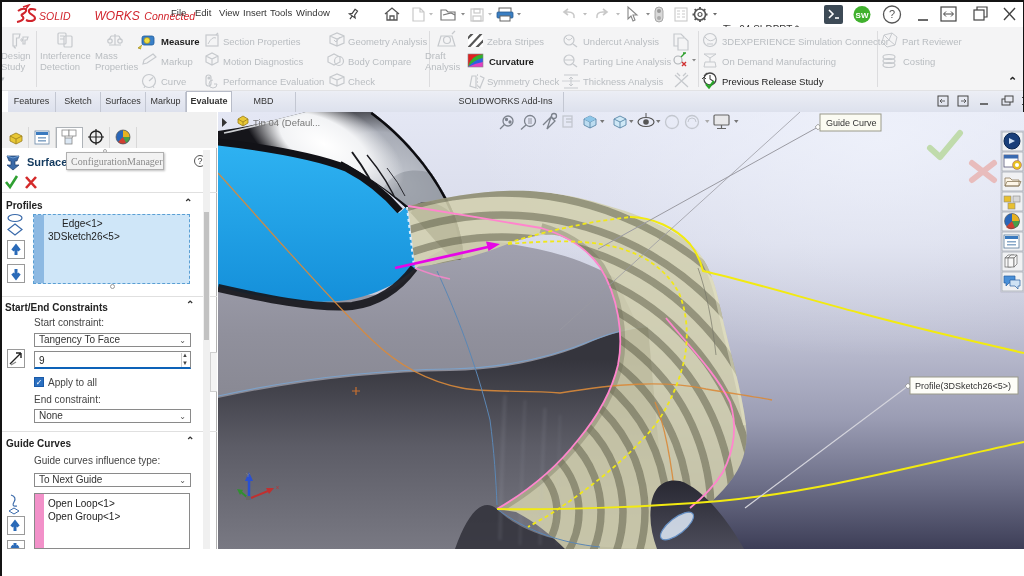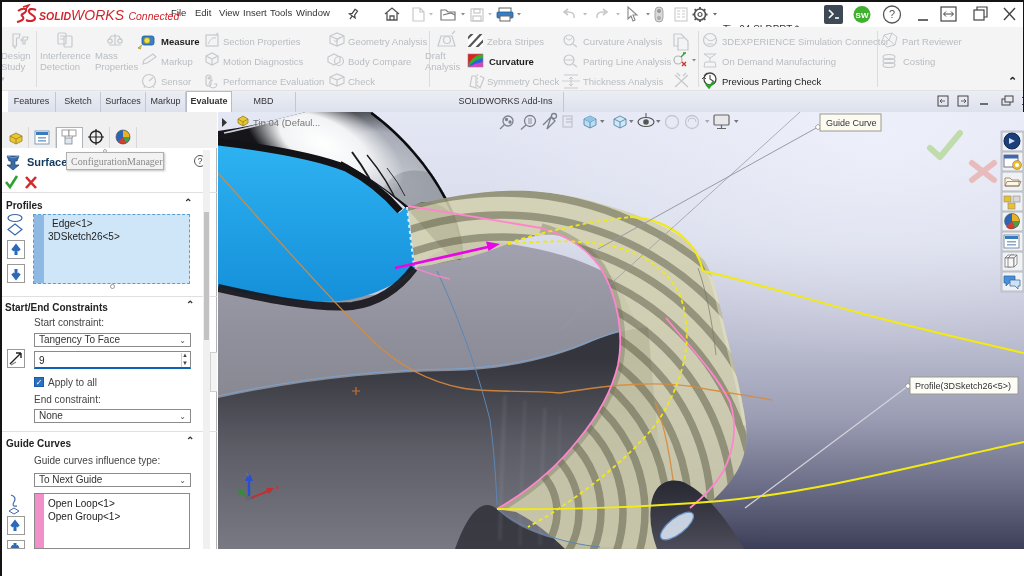--- a/index.html
+++ b/index.html
@@ -2,22 +2,22 @@
 <html><head>
 <meta charset="utf-8">
 <style>
 * { margin:0; padding:0; box-sizing:border-box; }
 html,body { width:1024px; height:576px; overflow:hidden; font-family:"Liberation Sans",sans-serif; background:#fff; }
 #win { position:relative; width:1024px; height:576px; }
 #win .edge { position:absolute; background:#141414; z-index:90; }
 
 #titlebar { position:absolute; left:0; top:0; width:100%; height:27px; background:#fff; }
 #logo { position:absolute; left:11px; top:4px; color:#d1242c; font-style:italic; white-space:nowrap; }
-#logo .sw { font-size:10.5px; font-weight:bold; letter-spacing:0; }
-#logo .sw2 { font-size:14px; font-weight:normal; }
+#logo .sw { font-size:10.5px; font-weight:normal; letter-spacing:0; }
+#logo .sw2 { font-size:12px; font-weight:normal;padding-left:24px; }
 #logo .cn { font-size:10.5px; font-style:italic; }
 #menus { position:absolute; left:0; top:7px; font-size:9.5px; color:#333; }
 #menus span { position:absolute; }
 #ttext { position:absolute; left:723px; top:24px; font-size:10px; color:#333; }
 
 #ribbon { position:absolute; left:0; top:27px; width:100%; height:64px; background:#f4f4f5; border-bottom:1px solid #e2e2e4; }
 .rdiv { position:absolute; top:4px; height:56px; width:1px; background:#dcdcde; }
 .rlbl { position:absolute; font-size:9.5px; color:#b9bdc1; white-space:nowrap; }
 .rlbl.on { color:#1c1c1c; }
 .rbig { position:absolute; font-size:9.5px; color:#b9bdc1; text-align:left; line-height:11px; }
@@ -271,41 +271,41 @@
     <g>
           <circle cx="710" cy="79" r="6" fill="#fff" stroke="#444" stroke-width="1.3"></circle>
           <path d="M710,75 L710,79 L713,81" stroke="#444" stroke-width="1.1" fill="none"></path>
           <path d="M704,76 a6,6 0 0 1 3,-3 M702,79 l2,-2 l2,2" stroke="#444" stroke-width="1" fill="none"></path>
           <path d="M706,84 L709,87.5 L714,81" stroke="#28a428" stroke-width="2.2" fill="none"></path>
         </g>
   </svg>
 
   <div class="rlbl on" style="left:161px;top:9px;font-weight:bold">Measure</div>
   <div class="rlbl" style="left:161px;top:29px">Markup</div>
-  <div class="rlbl" style="left:161px;top:49px">Sensor</div>
+  <div class="rlbl" style="left:161px;top:49px">Curve</div>
 
   <div class="rlbl" style="left:223px;top:9px">Section Properties</div>
   <div class="rlbl" style="left:223px;top:29px">Motion Diagnostics</div>
   <div class="rlbl" style="left:223px;top:49px">Performance Evaluation</div>
 
   <div class="rlbl" style="left:348px;top:9px">Geometry Analysis</div>
   <div class="rlbl" style="left:348px;top:29px">Body Compare</div>
   <div class="rlbl" style="left:348px;top:49px">Check</div>
 
   <div class="rlbl" style="left:487px;top:9px">Zebra Stripes</div>
   <div class="rlbl on" style="left:489px;top:29px;font-weight:bold">Curvature</div>
   <div class="rlbl" style="left:487px;top:49px">Symmetry Check</div>
 
-  <div class="rlbl" style="left:583px;top:9px">Curvature Analysis</div>
+  <div class="rlbl" style="left:583px;top:9px">Undercut Analysis</div>
   <div class="rlbl" style="left:583px;top:29px">Parting Line Analysis</div>
   <div class="rlbl" style="left:583px;top:49px">Thickness Analysis</div>
 
   <div class="rlbl" style="left:722px;top:9px">3DEXPERIENCE Simulation Connector</div>
   <div class="rlbl" style="left:722px;top:29px">On Demand Manufacturing</div>
-  <div class="rlbl on" style="left:722px;top:49px">Previous Parting Check</div>
+  <div class="rlbl on" style="left:722px;top:49px">Previous Release Study</div>
 
   <div class="rlbl" style="left:902px;top:9px">Part Reviewer</div>
   <div class="rlbl" style="left:903px;top:29px">Costing</div>
   <div style="position:absolute;left:1008px;top:48px;color:#222;font-size:11px;font-weight:bold">⌃</div>
 </div>
 
 <div id="cmdtabs">
   <div class="ctab" style="left:0;width:48px">Features</div>
   <div class="ctab" style="left:48px;width:45px">Sketch</div>
   <div class="ctab" style="left:93px;width:45px">Surfaces</div>
@@ -399,21 +399,21 @@
       </div>
   <div id="tooltip">ConfigurationManager</div>
   <div id="helpc">?</div>
   <div class="hline" style="top:80px"></div>
   <div class="sechead" style="position:absolute;left:6px;top:88px">Profiles</div>
   <div style="position:absolute;left:184px;top:85px;font-size:10px;font-weight:bold;color:#333">⌃</div>
   <div class="sqbtn" style="top:128px"></div>
   <div class="sqbtn" style="top:152px"></div>
   <div style="position:absolute;left:33px;top:102px;width:157px;height:70px;background:#cfe6f8;border:1px dashed #5a9fd4">
      <div style="position:absolute;left:0;top:0;width:10px;height:68px;background:#8db9e2"></div>
-     <div style="position:absolute;left:18px;top:3px;color:#222">Edge&lt;1&gt;</div>
+     <div style="position:absolute;left:28px;top:3px;color:#222">Edge&lt;1&gt;</div>
      <div style="position:absolute;left:14px;top:16px;color:#222">3DSketch26&lt;5&gt;</div>
   </div>
   <div style="position:absolute;left:110px;top:172px;width:5px;height:5px;border:1px solid #999;border-radius:50%"></div>
   <div class="hline" style="top:184px"></div>
   <div class="sechead" style="position:absolute;left:5px;top:190px">Start/End Constraints</div>
   <div style="position:absolute;left:186px;top:187px;font-size:10px;font-weight:bold;color:#333">⌃</div>
   <div class="seclabel" style="position:absolute;left:34px;top:205px">Start constraint:</div>
   <div class="combo" style="top:221px">Tangency To Face<span class="car">⌄</span></div>
   <div class="sqbtn" style="top:237px"></div>
   <div style="position:absolute;left:34px;top:239px;width:157px;height:18px;background:#fff;border:1px solid #8a8a8a;border-bottom:2px solid #0d62b8">

